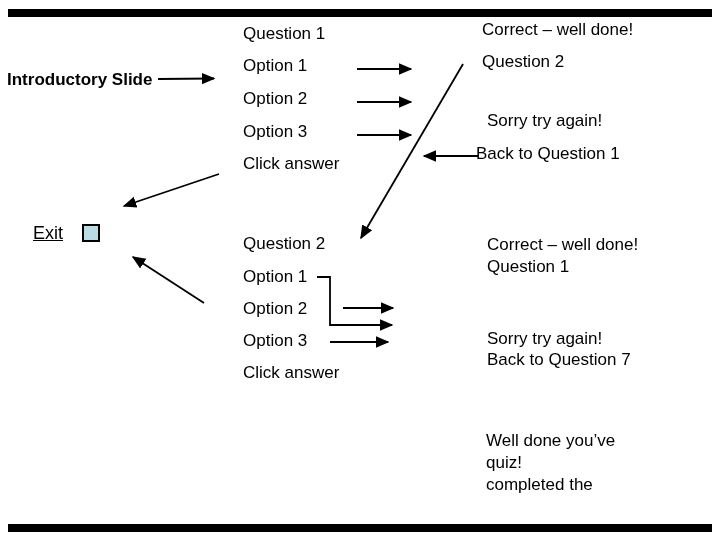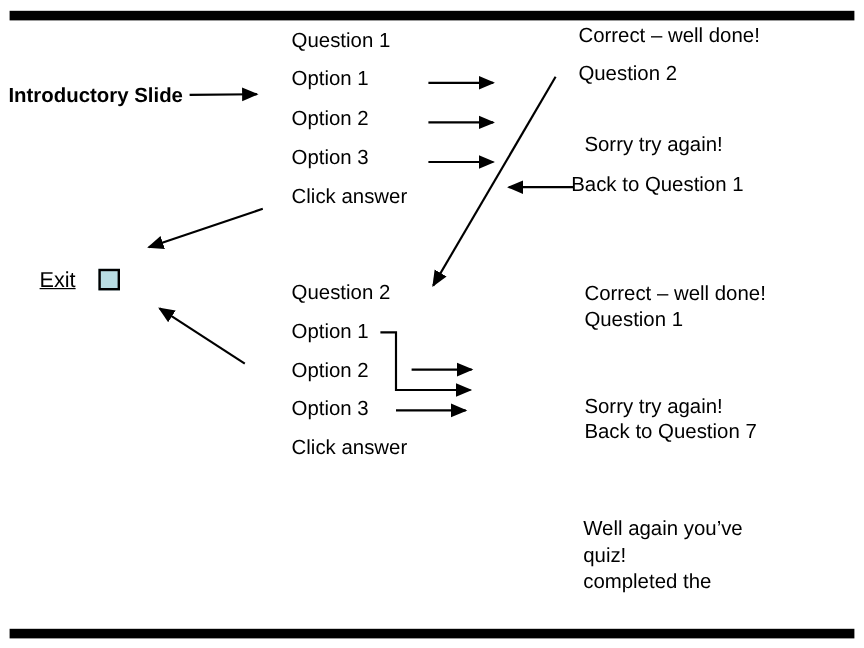--- a/index.html
+++ b/index.html
@@ -109,18 +109,18 @@
   <div class="block lh22" style="left:487px; top:234px;">
     <div>Correct – well done!</div>
     <div>Question 1</div>
   </div>
   <div class="block lh21" style="left:487px; top:328px;">
     <div>Sorry try again!</div>
     <div>Back to Question 7</div>
   </div>
 
   <div class="block lh22" style="left:486px; top:430px;">
-    <div>Well again you’ve</div>
+    <div>Well done you’ve</div>
     <div>quiz!</div>
     <div>completed the</div>
   </div>
 
 </div>
 
 </body></html>

